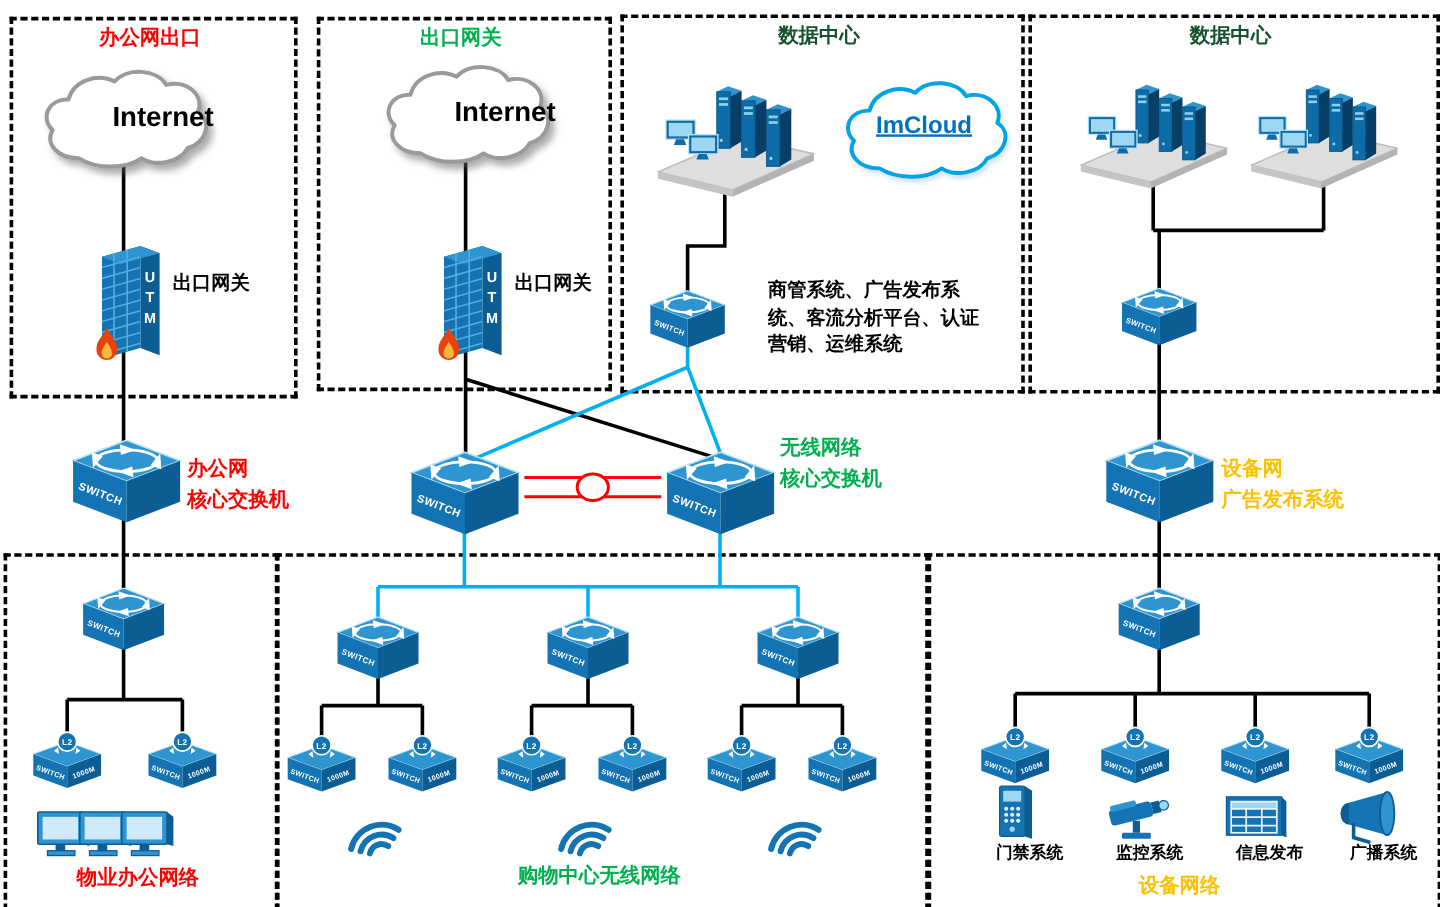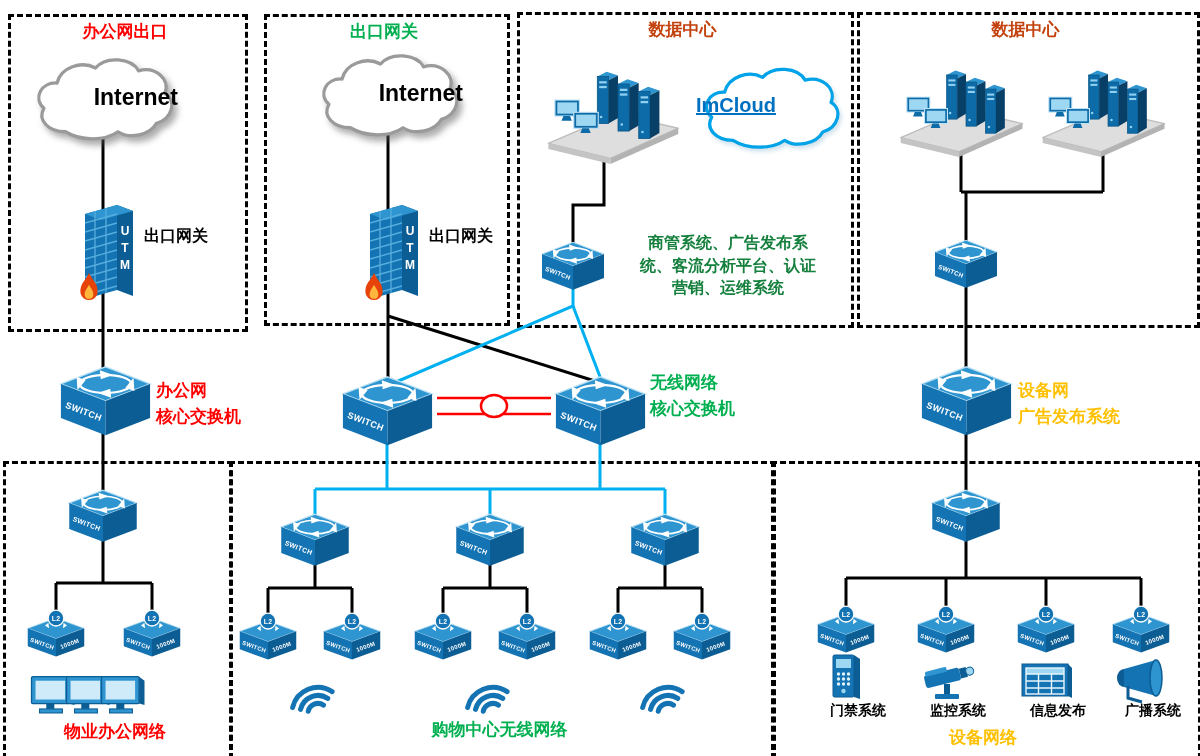--- a/index.html
+++ b/index.html
@@ -6,30 +6,30 @@
   .stage{position:relative;width:1200px;height:756px;background:#fff;overflow:hidden;
          font-family:"Liberation Sans","DejaVu Sans",sans-serif}
   .zone{position:absolute;border:3px dashed #000;z-index:0;background:transparent}
   .wires{position:absolute;left:0;top:0;width:1200px;height:756px;z-index:1;pointer-events:none}
   .icon{position:absolute;z-index:2}
   .cloud{filter:drop-shadow(4px 5px 3px rgba(90,90,90,.5));color:#9a9a9a}
   .cloud.blue{filter:drop-shadow(2px 3px 2px rgba(120,170,200,.35));color:#00a3e8}
   .txt{position:absolute;z-index:3;font-weight:700}
   .zone-title{font-size:17px;text-align:center}
   .cloud-label{text-align:right;font-size:23px;color:#000}
-  .imcloud-label{text-align:left;font-size:20px;color:#0070c0;text-decoration:underline}
+  .imcloud-label{text-align:center;font-size:20px;color:#0070c0;text-decoration:underline}
   .gw-label{font-size:16px;color:#000}
-  .sys-text{font-size:16px;color:#15803d;text-align:center;line-height:1.42}
+  .sys-text{font-size:16px;color:#000000;line-height:1.42}
   .core-label{font-size:17px;text-align:left;line-height:1.5;white-space:pre-line}
   .ep-label{font-size:14px;text-align:right;color:#000}
   .zone-label{font-size:17px;text-align:center}
   .utm-label{position:absolute;z-index:3;writing-mode:vertical-rl;text-orientation:upright;
              color:#fff;font-size:12px;letter-spacing:3px;line-height:1;font-weight:700}
   .sw-txt{fill:#fff;font-weight:700;letter-spacing:.5px;font-family:"Liberation Sans","DejaVu Sans",sans-serif}
-  .c-red{color:#ff0000}.c-green{color:#00b050}.c-blue{color:#c2410c}.c-orange{color:#ffc000}
+  .c-red{color:#ff0000}.c-green{color:#00b050}.c-blue{color:#14532d}.c-orange{color:#ffc000}
 </style>
 </head>
 <body>
 
 <svg style="position:absolute;width:0;height:0" aria-hidden="true">
 <defs>
   <symbol id="sym-sw-body" viewBox="0 0 100 78">
     <polygon points="50,3 97,21 50,39 3,21" fill="#2e95d0" stroke="#b8e0f4" stroke-width="1.5"></polygon>
     <polygon points="3,21 50,39 50,75 3,57" fill="#1473b2"></polygon>
     <polygon points="50,39 97,21 97,57 50,75" fill="#0c5d94"></polygon>
@@ -275,21 +275,21 @@
 核心交换机</div>
 
   <svg class="icon" style="left:340px;top:374px;width:95px;height:74px" viewBox="0 0 100 78">
     <use href="#sym-sw-body"></use>
       <text class="sw-txt" x="26" y="53" font-size="9.5" text-anchor="middle" transform="rotate(21 26 53)">SWITCH</text>
   </svg>
   <svg class="icon" style="left:553px;top:374px;width:95px;height:74px" viewBox="0 0 100 78">
     <use href="#sym-sw-body"></use>
       <text class="sw-txt" x="26" y="53" font-size="9.5" text-anchor="middle" transform="rotate(21 26 53)">SWITCH</text>
   </svg>
-  <div class="txt core-label c-green" style="left:650px;top:370px;width:128px">无线网络
+  <div class="txt core-label c-green" style="left:650px;top:360px;width:128px">无线网络
 核心交换机</div>
 
   <svg class="icon" style="left:919px;top:364px;width:95px;height:74px" viewBox="0 0 100 78">
     <use href="#sym-sw-body"></use>
       <text class="sw-txt" x="26" y="53" font-size="9.5" text-anchor="middle" transform="rotate(21 26 53)">SWITCH</text>
   </svg>
   <div class="txt core-label c-orange" style="left:1018px;top:378px;width:116px">设备网
 广告发布系统</div>
 
   <svg class="icon" style="left:67px;top:488px;width:72px;height:56px" viewBox="0 0 100 78">

